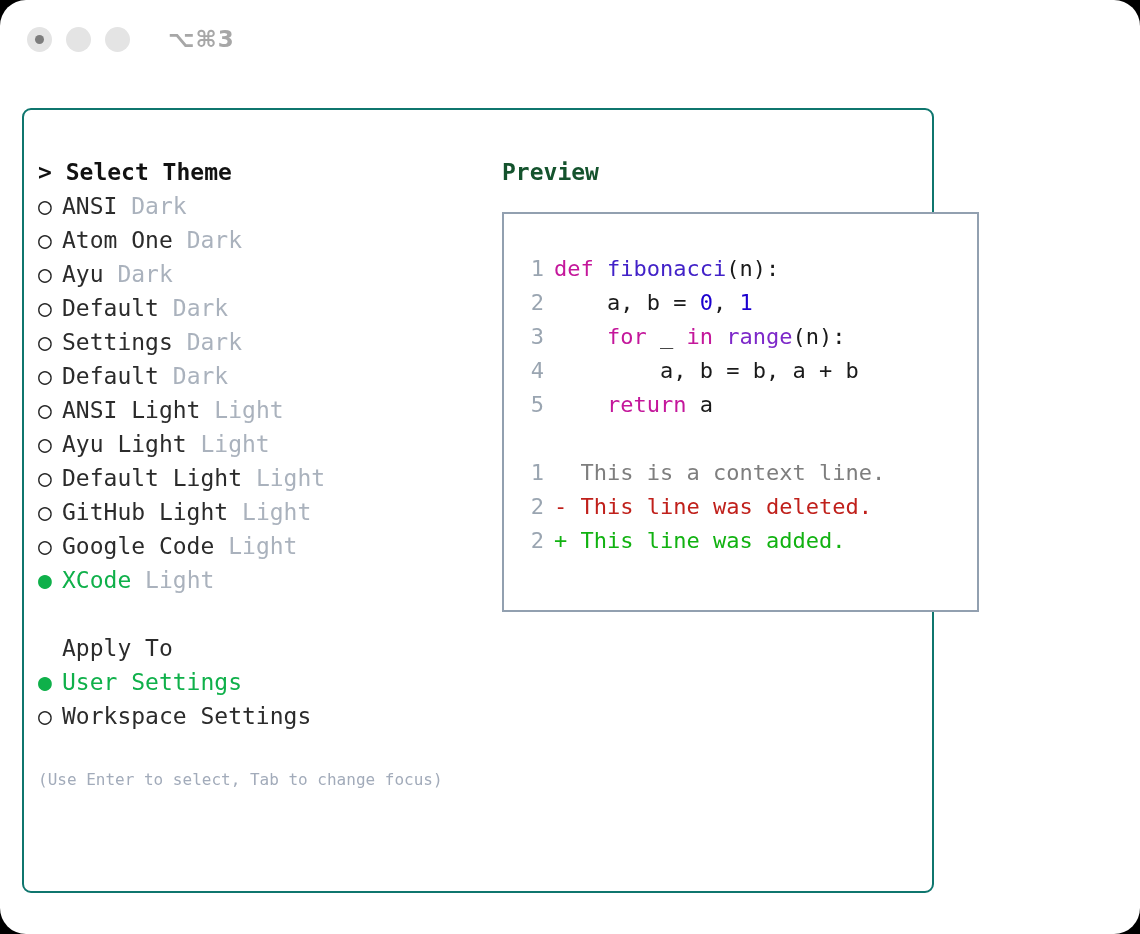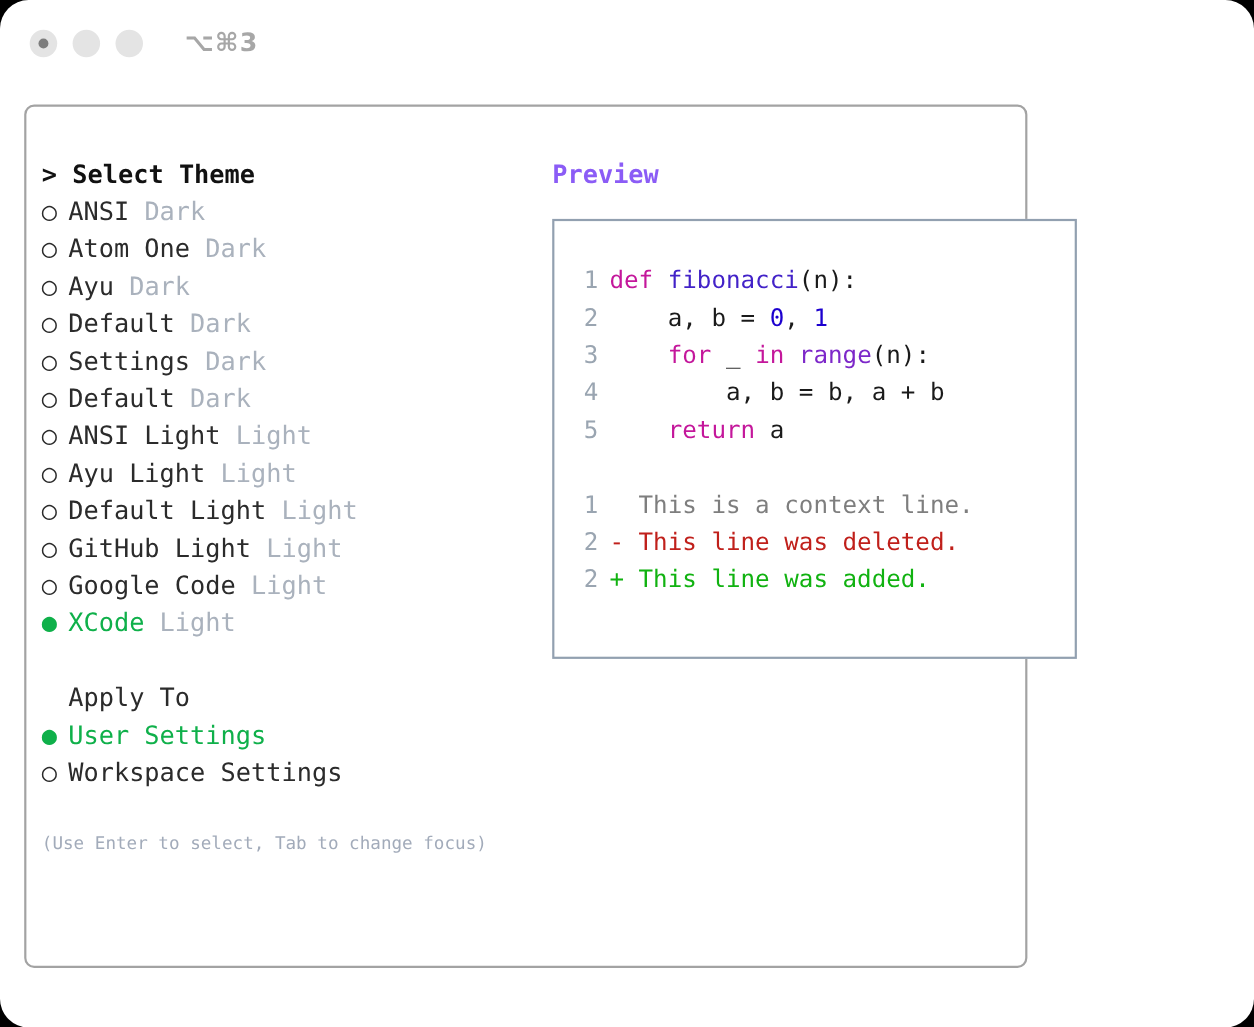--- a/index.html
+++ b/index.html
@@ -63,24 +63,24 @@
     font-size: 23px;
     font-weight: bold;
     letter-spacing: 1px;
     font-family: "DejaVu Sans", "Liberation Sans", sans-serif;
   }
 
   
   .card {
     position: absolute;
     left: 22px;
-    top: 95px;
+    top: 108px;
     width: 912px;
     height: 785px;
-    border: 2px solid #a3a3a3;
+    border: 2px solid #0f766e;
     border-radius: 9px;
     box-sizing: border-box;
     background: #ffffff;
   }
 
   .col-left {
     position: absolute;
     left: 14px;
     top: 45px;
     width: 450px;
@@ -134,21 +134,21 @@
     font-size: 16px;
     line-height: 34px;
     color: #a2abba;
     width: 420px;
   }
 
   
   .preview-title {
     font-size: 23px;
     font-weight: bold;
-    color: #8b5cf6;
+    color: #14532d;
     line-height: 34px;
   }
   .preview-box {
     margin-top: 23px;
     width: 477px;
     height: 400px;
     border: 2px solid #92a0b0;
     box-sizing: border-box;
     background: #ffffff;
     padding: 38px 0 0 14px;

